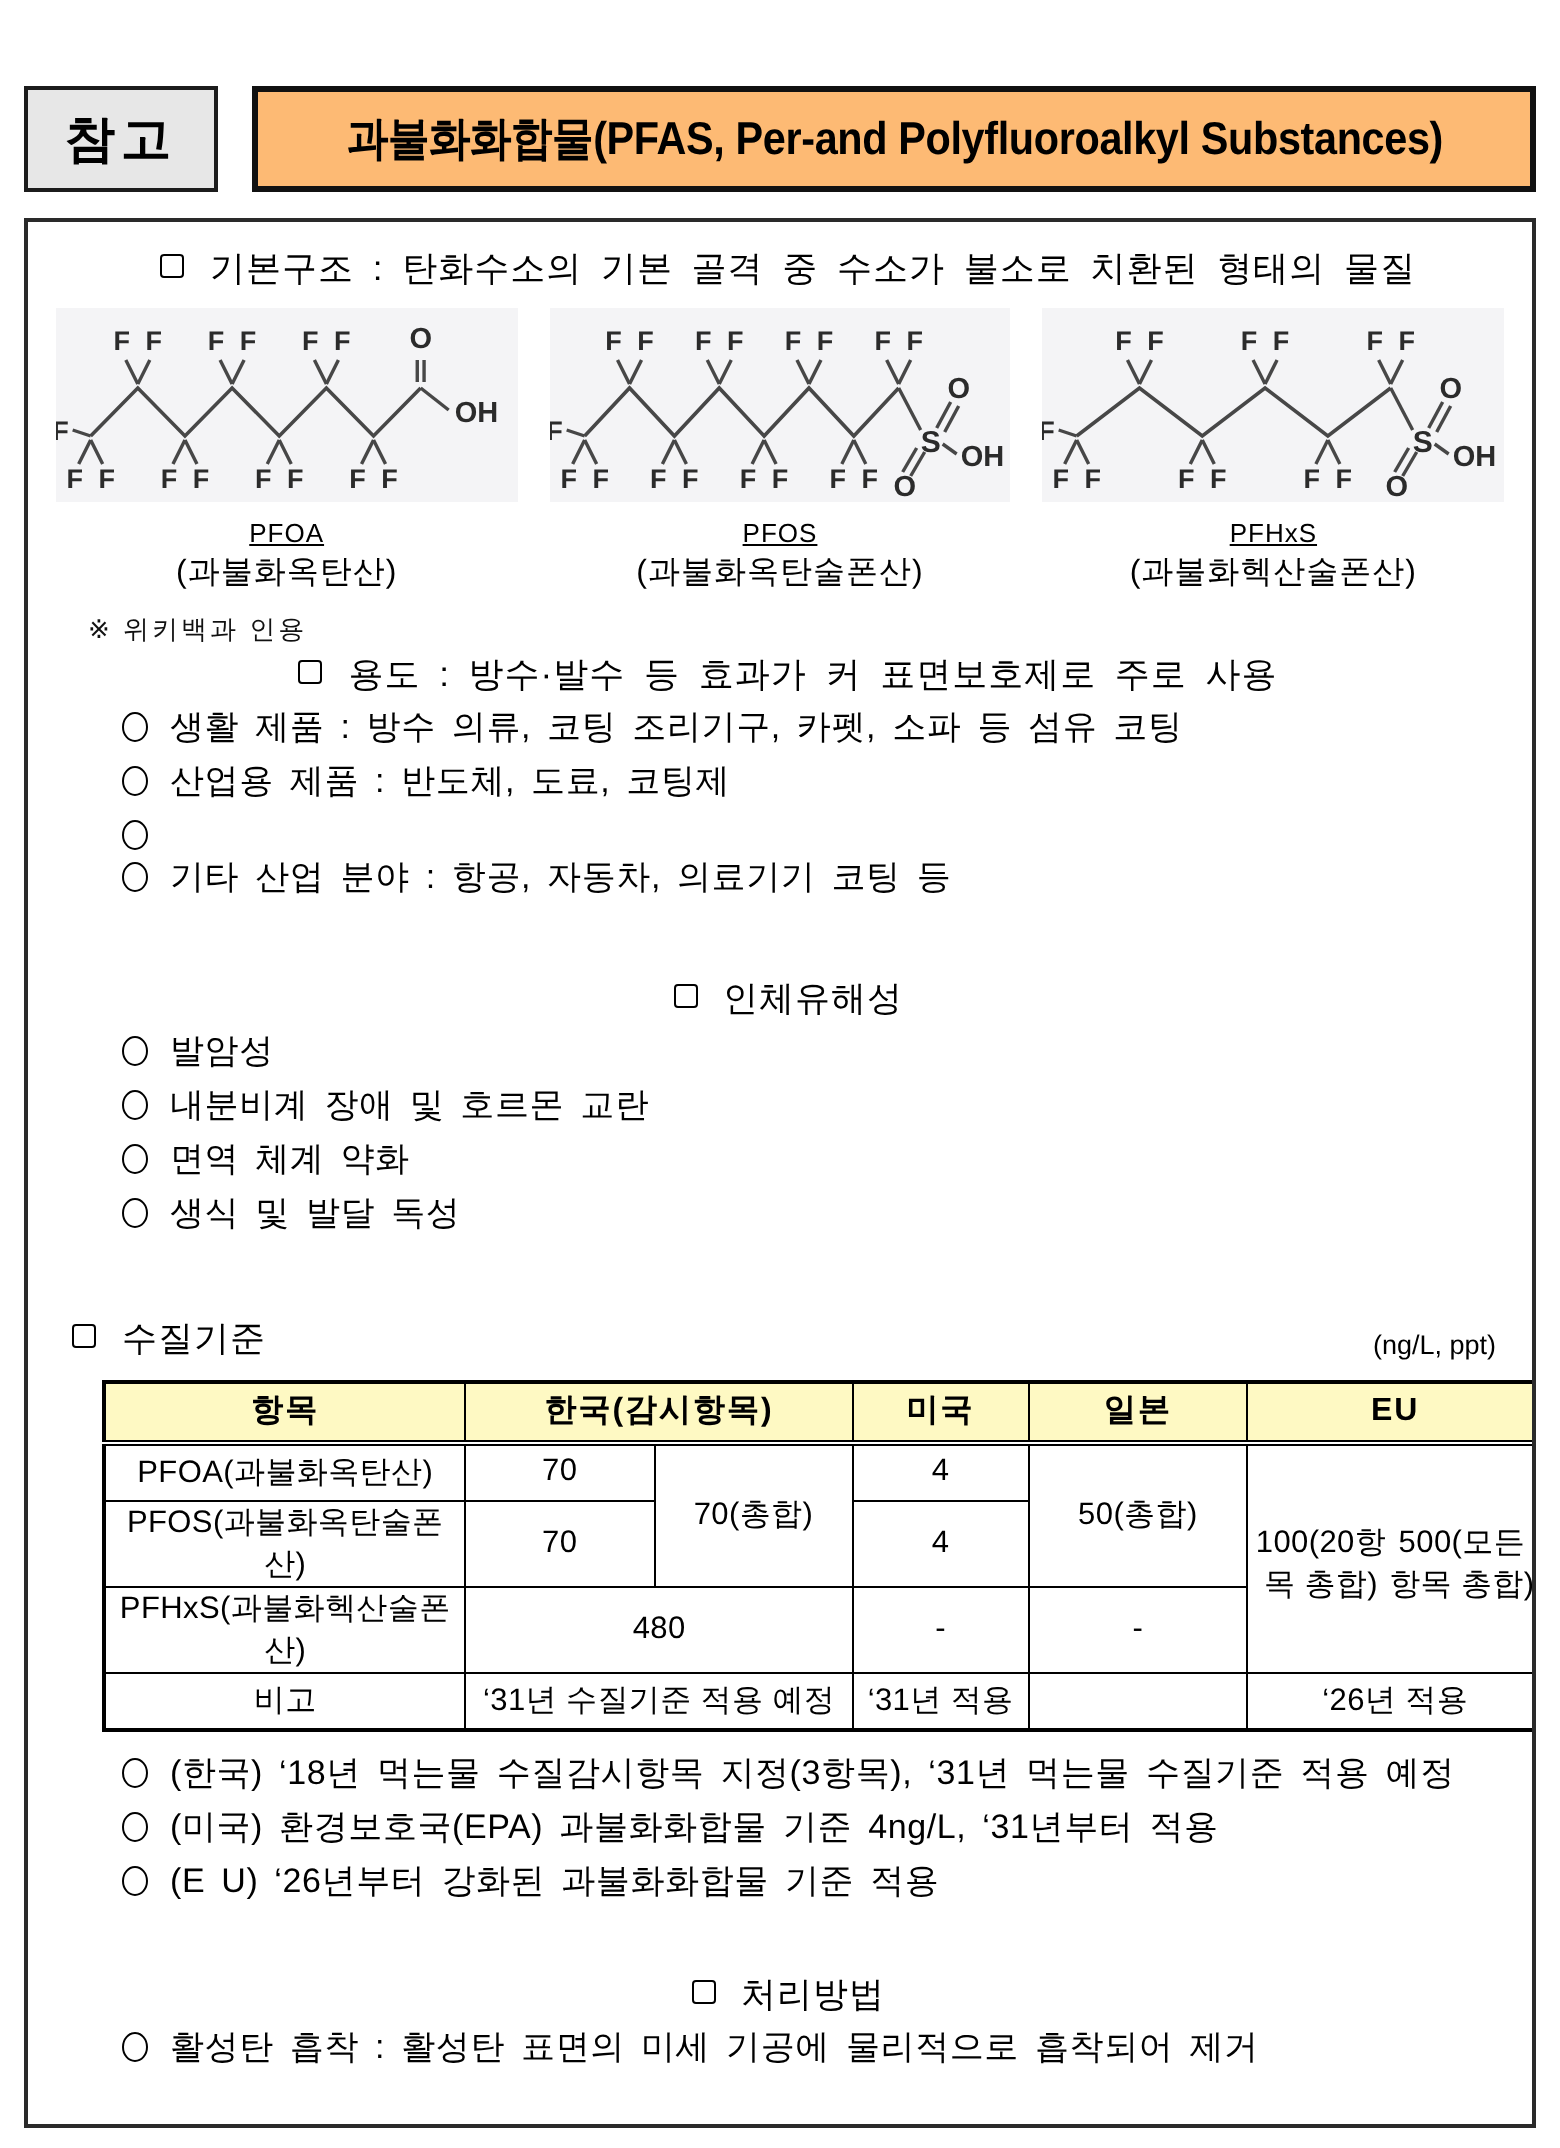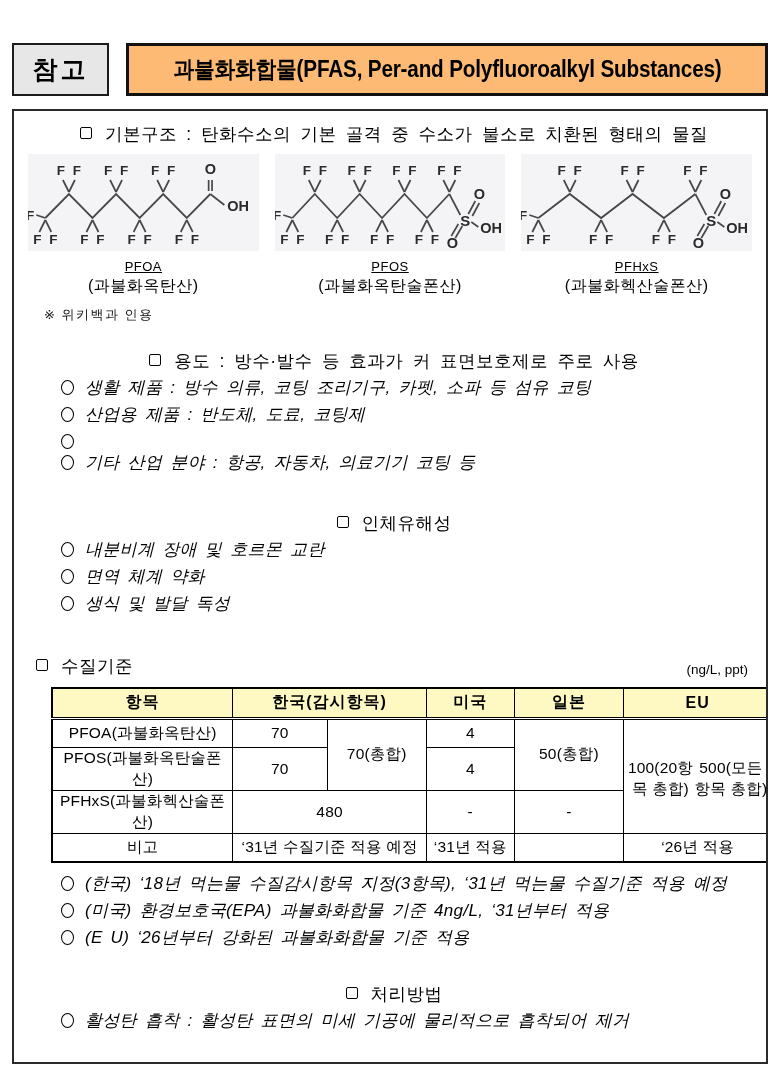--- a/index.html
+++ b/index.html
@@ -39,37 +39,36 @@
     justify-content:center;
   }
   .sq {
     flex:none; width:12px; height:12px; border:1.5px solid #000; border-radius:2px;
     margin:6px 13px 0 0; background:#fff;
   }
   .bullet-row {
     display:flex; align-items:flex-start;
     font-size:17px; line-height:27px; letter-spacing:.3px; word-spacing:3px;
     margin-left:33px;
-    font-style:italic;
   }
   .circle {
     flex:none; width:13px; height:15px; border:1.4px solid #000; border-radius:50%;
     margin:6px 11px 0 0; background:#fff;
   }
 
   
   .structures-row { display:flex; gap:16px; margin-top:7px; }
   .structure-block { flex:1; text-align:center; }
   .chem-panel { background:#f4f4f6; height:97px; }
   .chem-panel svg { width:100%; height:97px; display:block; }
   .chem-name { font-size:13px; margin-top:8px; letter-spacing:.5px;text-decoration:underline; }
   .chem-korean { font-size:16px; margin-top:2px; letter-spacing:.5px; }
   .citation { font-size:13px; letter-spacing:1.5px; margin:9px 0 0 16px; color:#111; }
 
-  .section-usage { margin-top:24px; }
+  .section-usage { }
   .section-health { margin-top:34px; }
   .section-water { margin-top:36px; }
   .section-treatment { margin-top:30px; }
 
   
   .water-head-row { display:flex; justify-content:space-between; align-items:flex-end; }
   .unit-note { font-size:13.5px; letter-spacing:0; word-spacing:0; margin:0 4px 2px 0; }
   table.std {
     width:722px; margin:8px 0 7px 23px;
     border-collapse:collapse; border:2.5px solid #000; table-layout:fixed;
@@ -280,20 +279,24 @@
     </div>
 
     <div class="section-health">
       <div class="sec-head">
         <span class="sq"></span>
         <span>인체유해성</span>
       </div>
       <div>
           <div class="bullet-row">
             <span class="circle"></span>
+            <span>발암성</span>
+          </div>
+          <div class="bullet-row">
+            <span class="circle"></span>
             <span>내분비계 장애 및 호르몬 교란</span>
           </div>
           <div class="bullet-row">
             <span class="circle"></span>
             <span>면역 체계 약화</span>
           </div>
           <div class="bullet-row">
             <span class="circle"></span>
             <span>생식 및 발달 독성</span>
           </div>

